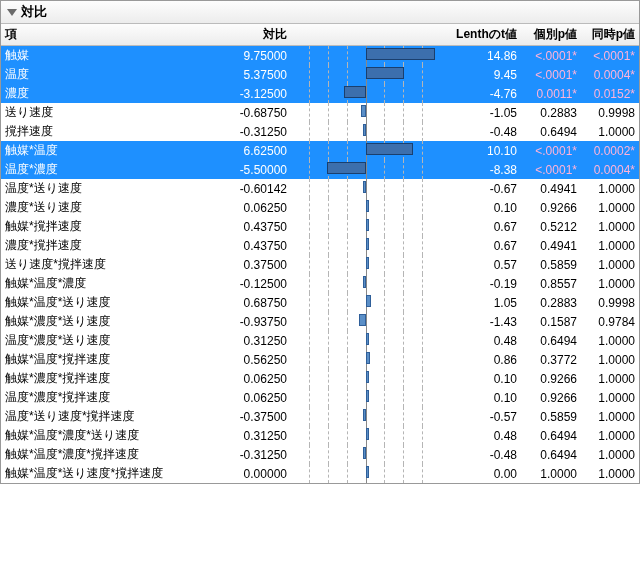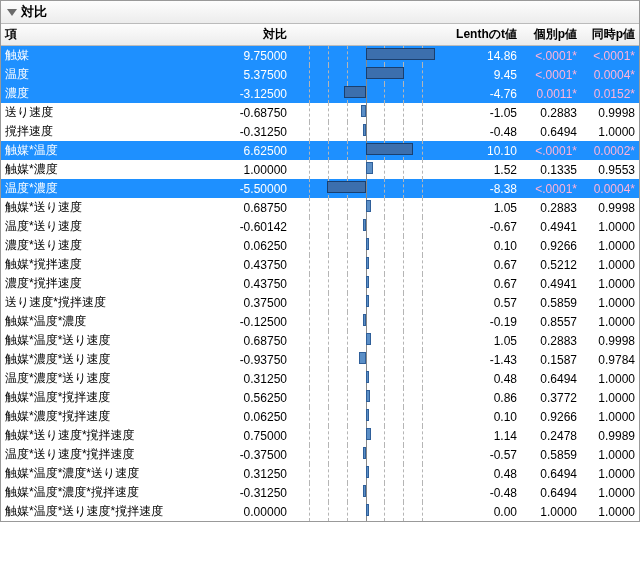--- a/index.html
+++ b/index.html
@@ -244,41 +244,20 @@
               <span></span>
               <span></span>
             </div>
             <div class="axis" style="left: 50%;"></div>
             <div class="bar" style="left: 50%; width: 31.31%;"></div>
           </td>
           <td class="num">10.10</td>
           <td class="num"><span class="sig">&lt;.0001*</span></td>
           <td class="num"><span class="sig2">0.0002*</span></td>
         </tr>
-        <tr>
-          <td class="term">触媒*濃度</td>
-          <td class="num">1.00000</td>
-          <td class="barcell">
-            <div class="grid">
-              <span></span>
-              <span></span>
-              <span></span>
-              <span></span>
-              <span></span>
-              <span></span>
-              <span></span>
-              <span></span>
-            </div>
-            <div class="axis" style="left: 50%;"></div>
-            <div class="bar" style="left: 50%; width: 4.712%;"></div>
-          </td>
-          <td class="num">1.52</td>
-          <td class="num">0.1335</td>
-          <td class="num">0.9553</td>
-        </tr>
         <tr class="hl">
           <td class="term">温度*濃度</td>
           <td class="num">-5.50000</td>
           <td class="barcell">
             <div class="grid">
               <span></span>
               <span></span>
               <span></span>
               <span></span>
               <span></span>
@@ -287,188 +266,167 @@
               <span></span>
             </div>
             <div class="axis" style="left: 50%;"></div>
             <div class="bar" style="left: 24.022%; width: 25.978%;"></div>
           </td>
           <td class="num">-8.38</td>
           <td class="num"><span class="sig">&lt;.0001*</span></td>
           <td class="num"><span class="sig2">0.0004*</span></td>
         </tr>
         <tr>
-          <td class="term">触媒*送り速度</td>
+          <td class="term">温度*送り速度</td>
+          <td class="num">-0.60142</td>
+          <td class="barcell">
+            <div class="grid">
+              <span></span>
+              <span></span>
+              <span></span>
+              <span></span>
+              <span></span>
+              <span></span>
+              <span></span>
+              <span></span>
+            </div>
+            <div class="axis" style="left: 50%;"></div>
+            <div class="bar" style="left: 47.923%; width: 2.077%;"></div>
+          </td>
+          <td class="num">-0.67</td>
+          <td class="num">0.4941</td>
+          <td class="num">1.0000</td>
+        </tr>
+        <tr>
+          <td class="term">濃度*送り速度</td>
+          <td class="num">0.06250</td>
+          <td class="barcell">
+            <div class="grid">
+              <span></span>
+              <span></span>
+              <span></span>
+              <span></span>
+              <span></span>
+              <span></span>
+              <span></span>
+              <span></span>
+            </div>
+            <div class="axis" style="left: 50%;"></div>
+            <div class="bar" style="left: 50%; width: 2%;"></div>
+          </td>
+          <td class="num">0.10</td>
+          <td class="num">0.9266</td>
+          <td class="num">1.0000</td>
+        </tr>
+        <tr>
+          <td class="term">触媒*撹拌速度</td>
+          <td class="num">0.43750</td>
+          <td class="barcell">
+            <div class="grid">
+              <span></span>
+              <span></span>
+              <span></span>
+              <span></span>
+              <span></span>
+              <span></span>
+              <span></span>
+              <span></span>
+            </div>
+            <div class="axis" style="left: 50%;"></div>
+            <div class="bar" style="left: 50%; width: 2.077%;"></div>
+          </td>
+          <td class="num">0.67</td>
+          <td class="num">0.5212</td>
+          <td class="num">1.0000</td>
+        </tr>
+        <tr>
+          <td class="term">濃度*撹拌速度</td>
+          <td class="num">0.43750</td>
+          <td class="barcell">
+            <div class="grid">
+              <span></span>
+              <span></span>
+              <span></span>
+              <span></span>
+              <span></span>
+              <span></span>
+              <span></span>
+              <span></span>
+            </div>
+            <div class="axis" style="left: 50%;"></div>
+            <div class="bar" style="left: 50%; width: 2.077%;"></div>
+          </td>
+          <td class="num">0.67</td>
+          <td class="num">0.4941</td>
+          <td class="num">1.0000</td>
+        </tr>
+        <tr>
+          <td class="term">送り速度*撹拌速度</td>
+          <td class="num">0.37500</td>
+          <td class="barcell">
+            <div class="grid">
+              <span></span>
+              <span></span>
+              <span></span>
+              <span></span>
+              <span></span>
+              <span></span>
+              <span></span>
+              <span></span>
+            </div>
+            <div class="axis" style="left: 50%;"></div>
+            <div class="bar" style="left: 50%; width: 2%;"></div>
+          </td>
+          <td class="num">0.57</td>
+          <td class="num">0.5859</td>
+          <td class="num">1.0000</td>
+        </tr>
+        <tr>
+          <td class="term">触媒*温度*濃度</td>
+          <td class="num">-0.12500</td>
+          <td class="barcell">
+            <div class="grid">
+              <span></span>
+              <span></span>
+              <span></span>
+              <span></span>
+              <span></span>
+              <span></span>
+              <span></span>
+              <span></span>
+            </div>
+            <div class="axis" style="left: 50%;"></div>
+            <div class="bar" style="left: 48%; width: 2%;"></div>
+          </td>
+          <td class="num">-0.19</td>
+          <td class="num">0.8557</td>
+          <td class="num">1.0000</td>
+        </tr>
+        <tr>
+          <td class="term">触媒*温度*送り速度</td>
           <td class="num">0.68750</td>
           <td class="barcell">
             <div class="grid">
               <span></span>
               <span></span>
               <span></span>
               <span></span>
               <span></span>
               <span></span>
               <span></span>
               <span></span>
             </div>
             <div class="axis" style="left: 50%;"></div>
             <div class="bar" style="left: 50%; width: 3.255%;"></div>
           </td>
           <td class="num">1.05</td>
           <td class="num">0.2883</td>
           <td class="num">0.9998</td>
         </tr>
         <tr>
-          <td class="term">温度*送り速度</td>
-          <td class="num">-0.60142</td>
-          <td class="barcell">
-            <div class="grid">
-              <span></span>
-              <span></span>
-              <span></span>
-              <span></span>
-              <span></span>
-              <span></span>
-              <span></span>
-              <span></span>
-            </div>
-            <div class="axis" style="left: 50%;"></div>
-            <div class="bar" style="left: 47.923%; width: 2.077%;"></div>
-          </td>
-          <td class="num">-0.67</td>
-          <td class="num">0.4941</td>
-          <td class="num">1.0000</td>
-        </tr>
-        <tr>
-          <td class="term">濃度*送り速度</td>
-          <td class="num">0.06250</td>
-          <td class="barcell">
-            <div class="grid">
-              <span></span>
-              <span></span>
-              <span></span>
-              <span></span>
-              <span></span>
-              <span></span>
-              <span></span>
-              <span></span>
-            </div>
-            <div class="axis" style="left: 50%;"></div>
-            <div class="bar" style="left: 50%; width: 2%;"></div>
-          </td>
-          <td class="num">0.10</td>
-          <td class="num">0.9266</td>
-          <td class="num">1.0000</td>
-        </tr>
-        <tr>
-          <td class="term">触媒*撹拌速度</td>
-          <td class="num">0.43750</td>
-          <td class="barcell">
-            <div class="grid">
-              <span></span>
-              <span></span>
-              <span></span>
-              <span></span>
-              <span></span>
-              <span></span>
-              <span></span>
-              <span></span>
-            </div>
-            <div class="axis" style="left: 50%;"></div>
-            <div class="bar" style="left: 50%; width: 2.077%;"></div>
-          </td>
-          <td class="num">0.67</td>
-          <td class="num">0.5212</td>
-          <td class="num">1.0000</td>
-        </tr>
-        <tr>
-          <td class="term">濃度*撹拌速度</td>
-          <td class="num">0.43750</td>
-          <td class="barcell">
-            <div class="grid">
-              <span></span>
-              <span></span>
-              <span></span>
-              <span></span>
-              <span></span>
-              <span></span>
-              <span></span>
-              <span></span>
-            </div>
-            <div class="axis" style="left: 50%;"></div>
-            <div class="bar" style="left: 50%; width: 2.077%;"></div>
-          </td>
-          <td class="num">0.67</td>
-          <td class="num">0.4941</td>
-          <td class="num">1.0000</td>
-        </tr>
-        <tr>
-          <td class="term">送り速度*撹拌速度</td>
-          <td class="num">0.37500</td>
-          <td class="barcell">
-            <div class="grid">
-              <span></span>
-              <span></span>
-              <span></span>
-              <span></span>
-              <span></span>
-              <span></span>
-              <span></span>
-              <span></span>
-            </div>
-            <div class="axis" style="left: 50%;"></div>
-            <div class="bar" style="left: 50%; width: 2%;"></div>
-          </td>
-          <td class="num">0.57</td>
-          <td class="num">0.5859</td>
-          <td class="num">1.0000</td>
-        </tr>
-        <tr>
-          <td class="term">触媒*温度*濃度</td>
-          <td class="num">-0.12500</td>
-          <td class="barcell">
-            <div class="grid">
-              <span></span>
-              <span></span>
-              <span></span>
-              <span></span>
-              <span></span>
-              <span></span>
-              <span></span>
-              <span></span>
-            </div>
-            <div class="axis" style="left: 50%;"></div>
-            <div class="bar" style="left: 48%; width: 2%;"></div>
-          </td>
-          <td class="num">-0.19</td>
-          <td class="num">0.8557</td>
-          <td class="num">1.0000</td>
-        </tr>
-        <tr>
-          <td class="term">触媒*温度*送り速度</td>
-          <td class="num">0.68750</td>
-          <td class="barcell">
-            <div class="grid">
-              <span></span>
-              <span></span>
-              <span></span>
-              <span></span>
-              <span></span>
-              <span></span>
-              <span></span>
-              <span></span>
-            </div>
-            <div class="axis" style="left: 50%;"></div>
-            <div class="bar" style="left: 50%; width: 3.255%;"></div>
-          </td>
-          <td class="num">1.05</td>
-          <td class="num">0.2883</td>
-          <td class="num">0.9998</td>
-        </tr>
-        <tr>
           <td class="term">触媒*濃度*送り速度</td>
           <td class="num">-0.93750</td>
           <td class="barcell">
             <div class="grid">
               <span></span>
               <span></span>
               <span></span>
               <span></span>
               <span></span>
               <span></span>
@@ -539,39 +497,39 @@
               <span></span>
             </div>
             <div class="axis" style="left: 50%;"></div>
             <div class="bar" style="left: 50%; width: 2%;"></div>
           </td>
           <td class="num">0.10</td>
           <td class="num">0.9266</td>
           <td class="num">1.0000</td>
         </tr>
         <tr>
-          <td class="term">触媒*送り速度*撹拌速度</td>
-          <td class="num">0.75000</td>
-          <td class="barcell">
-            <div class="grid">
-              <span></span>
-              <span></span>
-              <span></span>
-              <span></span>
-              <span></span>
-              <span></span>
-              <span></span>
-              <span></span>
-            </div>
-            <div class="axis" style="left: 50%;"></div>
-            <div class="bar" style="left: 50%; width: 3.534%;"></div>
-          </td>
-          <td class="num">1.14</td>
-          <td class="num">0.2478</td>
-          <td class="num">0.9989</td>
+          <td class="term">温度*濃度*撹拌速度</td>
+          <td class="num">0.06250</td>
+          <td class="barcell">
+            <div class="grid">
+              <span></span>
+              <span></span>
+              <span></span>
+              <span></span>
+              <span></span>
+              <span></span>
+              <span></span>
+              <span></span>
+            </div>
+            <div class="axis" style="left: 50%;"></div>
+            <div class="bar" style="left: 50%; width: 2%;"></div>
+          </td>
+          <td class="num">0.10</td>
+          <td class="num">0.9266</td>
+          <td class="num">1.0000</td>
         </tr>
         <tr>
           <td class="term">温度*送り速度*撹拌速度</td>
           <td class="num">-0.37500</td>
           <td class="barcell">
             <div class="grid">
               <span></span>
               <span></span>
               <span></span>
               <span></span>

